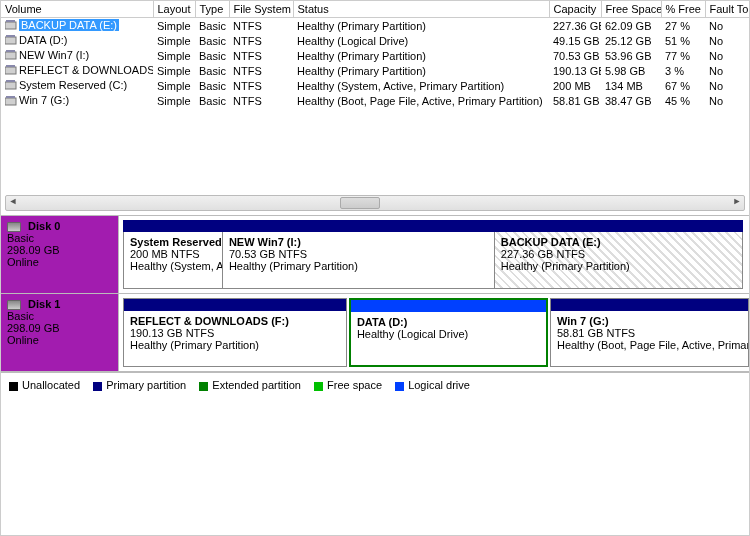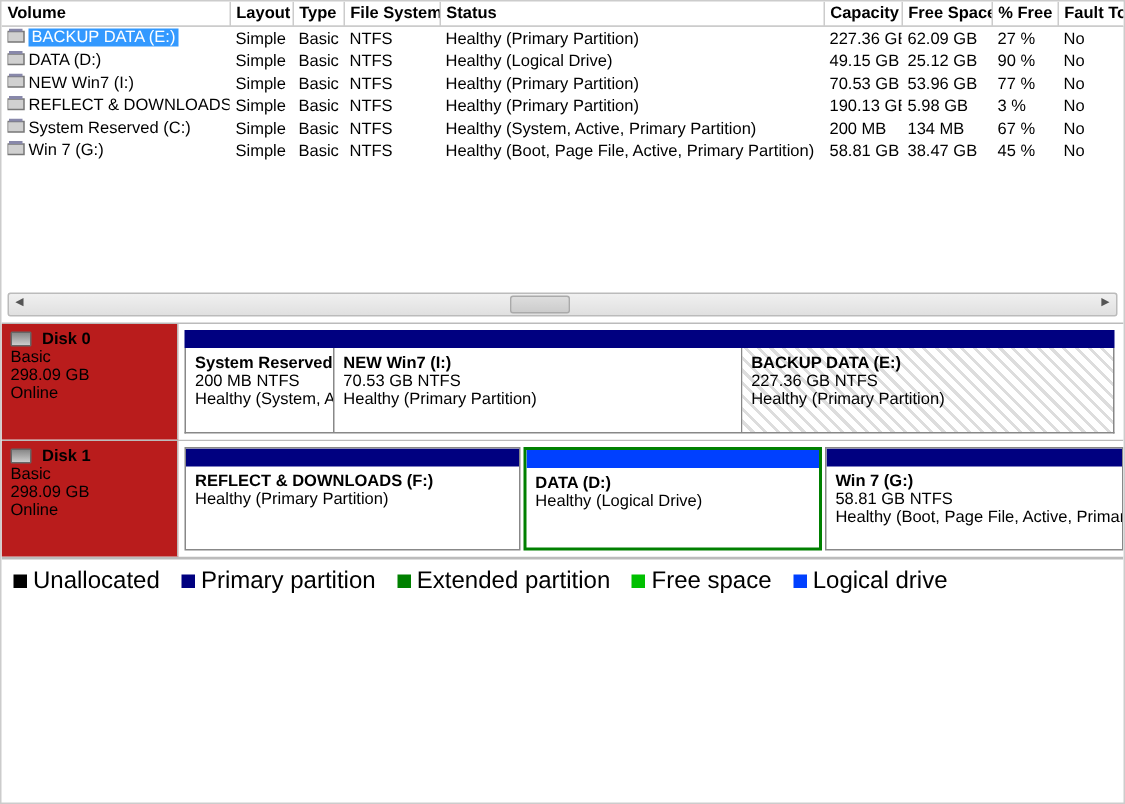--- a/index.html
+++ b/index.html
@@ -19,21 +19,21 @@
     overflow: hidden;
     position: relative;
   }
   table.volumes {
     width: 100%;
     border-collapse: collapse;
     table-layout: fixed;
   }
   table.volumes th {
     text-align: left;
-    font-weight: bold;
+    font-weight: normal;
     background: #fff;
     border-right: 1px solid #ccc;
     border-bottom: 1px solid #ccc;
     padding: 2px 4px;
     white-space: nowrap;
     overflow: hidden;
   }
   table.volumes td {
     padding: 1px 4px;
     white-space: nowrap;
@@ -83,21 +83,21 @@
     display: flex;
     align-items: stretch;
     border-bottom: 1px solid #bbb;
     min-height: 78px;
   }
   .disk-row.cd { min-height: 64px; }
   .disk-label {
     width: 118px;
     padding: 4px 6px;
     border-right: 1px solid #bbb;
-    background: #b91c1c;
+    background: #a21caf;
   }
   .disk-label .disk-icon {
     display: inline-block;
     width: 14px; height: 10px;
     background: linear-gradient(#888,#ccc);
     border: 1px solid #666;
     border-radius: 1px;
     margin-right: 4px;
     vertical-align: middle;
   }
@@ -158,21 +158,21 @@
     padding:4px 6px;
     overflow:hidden;
     border-right:1px solid #888;
   }
   .vpart:last-child { border-right:none; }
   .vpart b { font-weight:bold; display:block; white-space:nowrap; }
   .vpart span { display:block; white-space:nowrap; }
   .legend {
     border-top: 1px solid #bbb;
     padding: 6px 8px;
-    font-size: 16px;
+    font-size: 11px;
   }
   .legend .sw {
     display: inline-block;
     width: 9px; height: 9px;
     margin: 0 4px 0 10px;
     vertical-align: middle;
   }
   .legend .sw:first-child { margin-left: 0; }
   .sw.unalloc { background: #000; }
   .sw.primary { background: #000080; }
@@ -228,21 +228,21 @@
           <td><span class="vol-icon"><svg width="12" height="10">
                 <rect x="0" y="2" width="11" height="7" fill="#d0d0d0" stroke="#777"></rect>
                 <rect x="1" y="0" width="9" height="2" fill="#88a"></rect>
               </svg></span><span class="vol-label">DATA (D:)</span></td>
           <td>Simple</td>
           <td>Basic</td>
           <td>NTFS</td>
           <td>Healthy (Logical Drive)</td>
           <td>49.15 GB</td>
           <td>25.12 GB</td>
-          <td>90 %</td>
+          <td>51 %</td>
           <td>No</td>
         </tr>
         <tr>
           <td><span class="vol-icon"><svg width="12" height="10">
                 <rect x="0" y="2" width="11" height="7" fill="#d0d0d0" stroke="#777"></rect>
                 <rect x="1" y="0" width="9" height="2" fill="#88a"></rect>
               </svg></span><span class="vol-label">NEW Win7 (I:)</span></td>
           <td>Simple</td>
           <td>Basic</td>
           <td>NTFS</td>
@@ -344,20 +344,21 @@
       <span class="disk-icon"></span>
       <b>Disk 1</b>
       <div>Basic</div>
       <div>298.09 GB</div>
       <div>Online</div>
     </div>
     <div class="disk-graph" id="d1-graph">
         <div class="part" style="flex: 0 0 36%;">
           <div class="stripe primary"></div>
           <b>REFLECT &amp; DOWNLOADS  (F:)</b>
+          <span>190.13 GB NTFS</span>
           <span>Healthy (Primary Partition)</span>
         </div>
         <div class="part extended" style="flex: 0 0 32%;">
           <div class="stripe logical"></div>
           <b>DATA  (D:)</b>
           <span>Healthy (Logical Drive)</span>
         </div>
         <div class="part" style="flex: 0 0 32%;">
           <div class="stripe primary"></div>
           <b>Win 7  (G:)</b>

